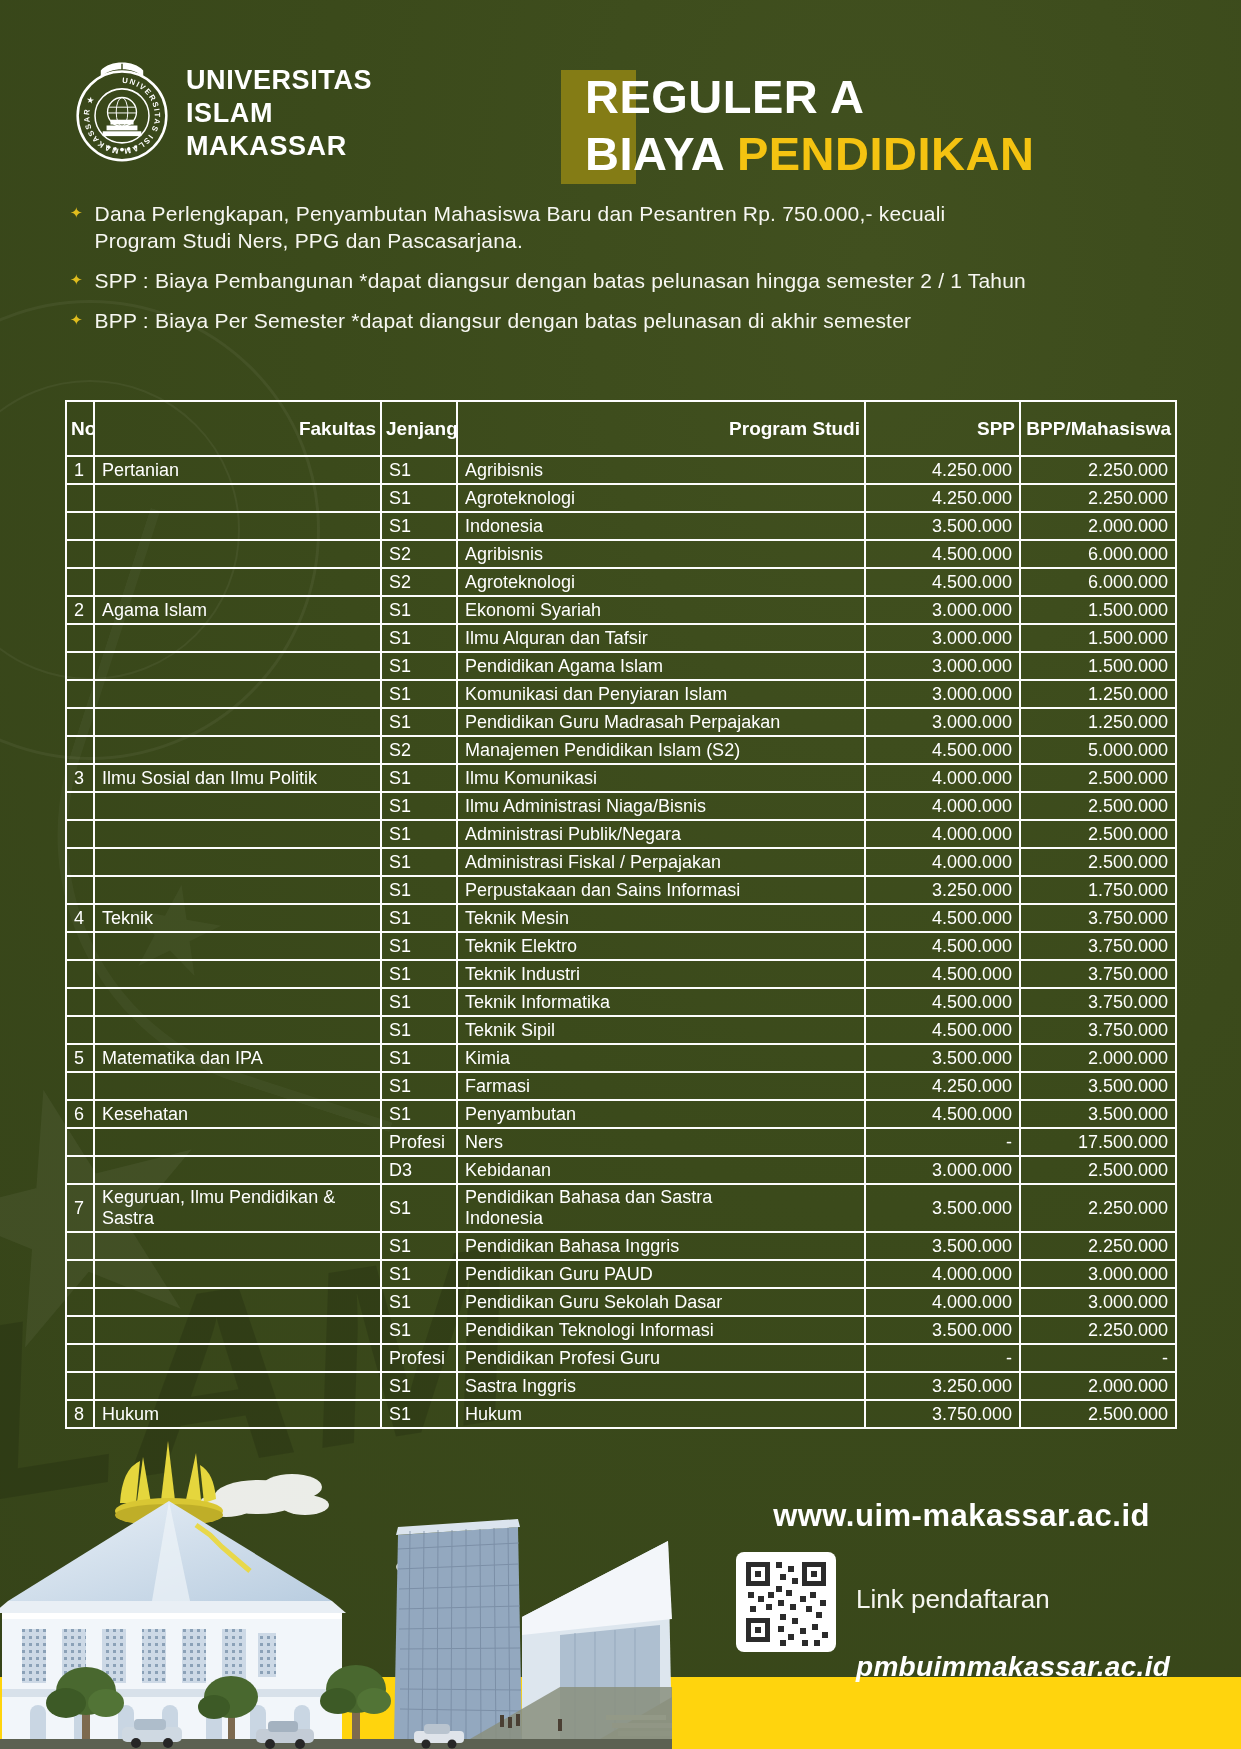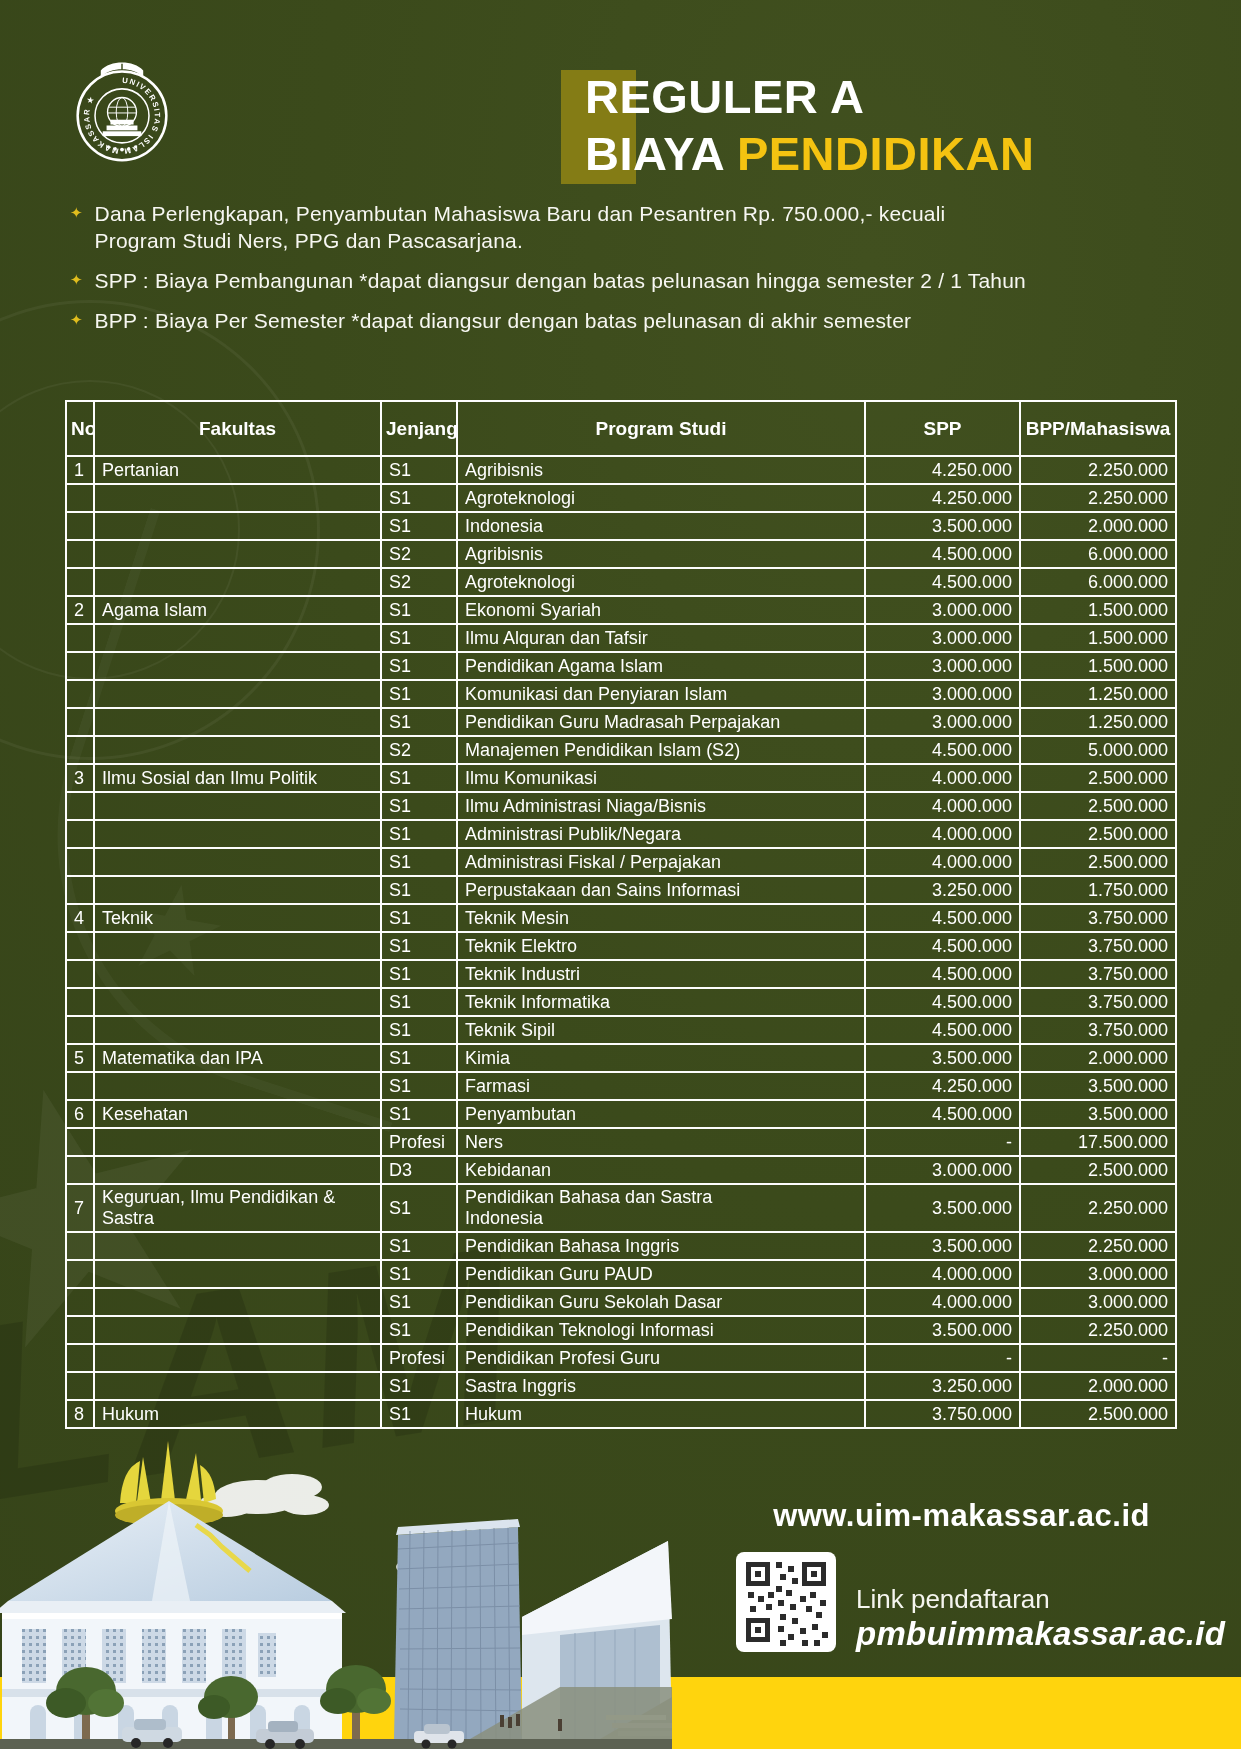--- a/index.html
+++ b/index.html
@@ -25,35 +25,35 @@
   .title-lines{ position:relative; margin-left:24px; font-size:47px; font-weight:800; line-height:57px; letter-spacing:.5px; white-space:nowrap; }
   .title-yellow{ color:#f4c311; }
   
   .notes{ position:absolute; left:70px; top:200px; width:1060px; list-style:none; }
   .notes li{ display:flex; margin-bottom:13px; }
   .bullet{ color:#e0bd1e; font-size:15px; margin:4px 12px 0 0; flex:0 0 auto; }
   .note-text{ font-size:21px; font-weight:400; line-height:27px; color:#f7f7f2; white-space:pre-line; letter-spacing:.2px; }
   
   table.fees{ position:absolute; left:65px; top:400px; width:1110px; border-collapse:collapse; table-layout:fixed; z-index:3; }
   table.fees th, table.fees td{ border:2.5px solid #fdfdfd; color:#fff; overflow:hidden; }
-  table.fees th{ height:55px; font-size:19px; font-weight:700; text-align:center; padding:2px 4px; }
+  table.fees th{ height:55px; font-size:19px; font-weight:700; text-align:right; padding:2px 4px; }
   table.fees td{ height:28px; font-size:18px; font-weight:400; padding:2px 7px; line-height:21px; white-space:pre-line; }
   col.c-no{ width:28px; } col.c-fak{ width:287px; } col.c-jen{ width:76px; }
   col.c-prog{ width:408px; } col.c-spp{ width:155px; } col.c-bpp{ width:156px; }
   td.cell-no, td.cell-fakultas, td.cell-jenjang, td.cell-program{ text-align:left; }
   td.cell-spp, td.cell-bpp{ text-align:right; }
   td.cell-no{ padding:2px 4px; }
   
   .footer-bar{ position:absolute; left:0; top:1677px; width:1241px; height:72px; background:#ffd40d; z-index:1; }
   .campus{ position:absolute; left:0; top:1439px; width:672px; height:310px; z-index:2; }
   .website{ position:absolute; left:660px; top:1498px; width:490px; text-align:right; font-size:31px; font-weight:800; letter-spacing:.5px; z-index:3; }
   .qr{ position:absolute; left:736px; top:1552px; width:100px; height:100px; z-index:3; }
   .reg{ position:absolute; left:856px; top:1584px; z-index:3; }
   .reg-label{ font-size:26px; font-weight:400; color:#f5f5ef; }
-  .reg-url{ font-size:33px; font-weight:800; font-style:italic; letter-spacing:.3px; }
+  .reg-url{ font-size:28px; font-weight:800; font-style:italic; letter-spacing:.3px;margin-top:36px; }
 </style>
 </head>
 <body>
 
 <div class="poster">
 
   <div class="wm wm-arc1"></div>
   <div class="wm wm-arc2"></div>
   <div class="wm wm-leaf"></div>
   <div class="wm wm-star">★</div>
@@ -77,20 +77,25 @@
     <line x1="35" y1="51" x2="65" y2="51" stroke="#fff" stroke-width="1"></line>
     <rect x="38" y="58" width="24" height="5" fill="#fff"></rect>
     <rect x="34" y="64" width="32" height="5" fill="#fff"></rect>
     <rect x="30" y="70" width="40" height="5" fill="#fff"></rect>
     <circle cx="36" cy="86" r="1.6" fill="#fff"></circle>
       <circle cx="43" cy="88" r="1.6" fill="#fff"></circle>
     <circle cx="50" cy="89" r="2" fill="#fff"></circle>
       <circle cx="57" cy="88" r="1.6" fill="#fff"></circle>
     <circle cx="64" cy="86" r="1.6" fill="#fff"></circle>
   </svg>
+  <div class="uni-name">
+    <div>UNIVERSITAS</div>
+    <div>ISLAM</div>
+    <div>MAKASSAR</div>
+  </div>
 
   <div class="title-wrap">
     <div class="title-block"></div>
     <div class="title-lines">
       <div>REGULER A</div>
       <div>
         <span>BIAYA</span>
         <span class="title-yellow">PENDIDIKAN</span>
       </div>
     </div>

